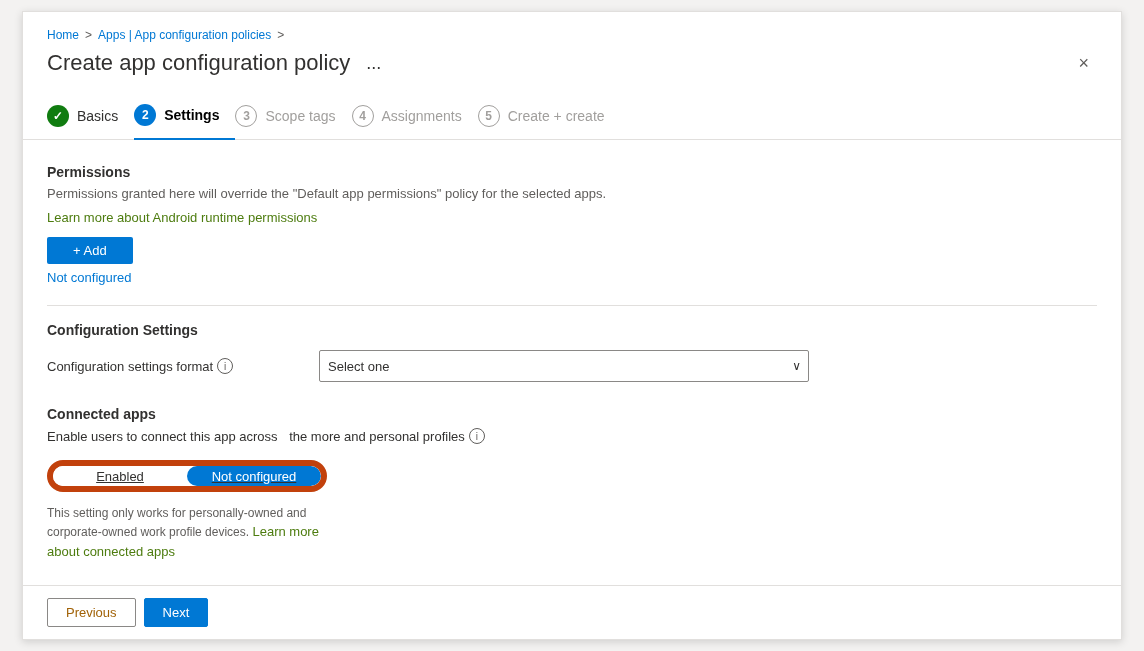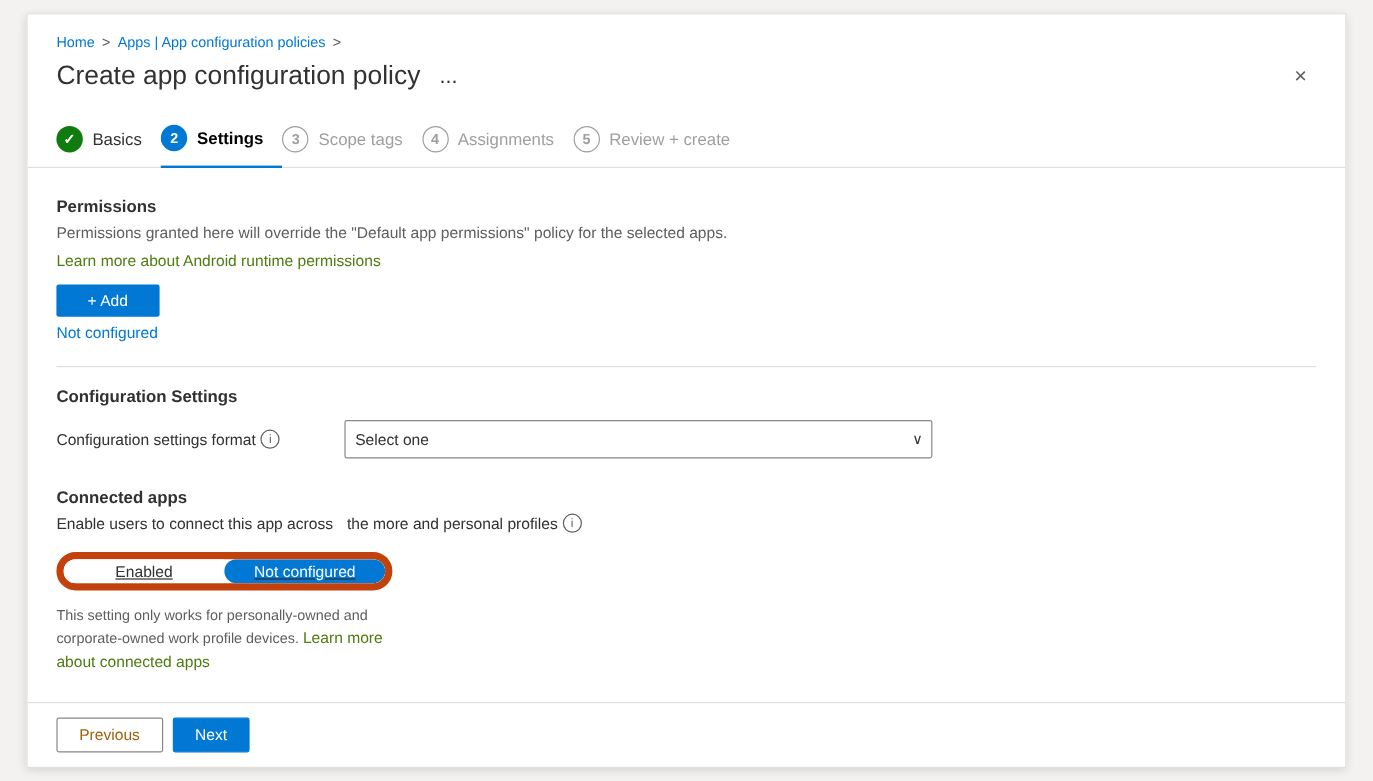--- a/index.html
+++ b/index.html
@@ -174,21 +174,21 @@
       font-size: 13px;
       color: #0078d4;
       margin-bottom: 20px;
     }
     .config-section {
       margin-top: 8px;
     }
     .form-row {
       display: flex;
       align-items: center;
-      gap: 0;
+      gap: 32px;
       margin-top: 12px;
     }
     .form-label {
       font-size: 13px;
       color: #323130;
       display: flex;
       align-items: center;
       gap: 4px;
       min-width: 240px;
     }
@@ -357,21 +357,21 @@
       <span class="step-label">Scope tags</span>
     </div>
 
     <div class="step inactive-step">
       <div class="step-circle inactive">4</div>
       <span class="step-label">Assignments</span>
     </div>
 
     <div class="step inactive-step">
       <div class="step-circle inactive">5</div>
-      <span class="step-label">Review + create</span>
+      <span class="step-label">Create + create</span>
     </div>
   </div>
 
   <div class="modal-content">
 
     <div>
       <div class="section-title">Permissions</div>
       <div class="section-desc">Permissions granted here will override the "Default app permissions" policy for the selected apps.</div>
       <a class="link">Learn more about Android runtime permissions</a>
       <div>

